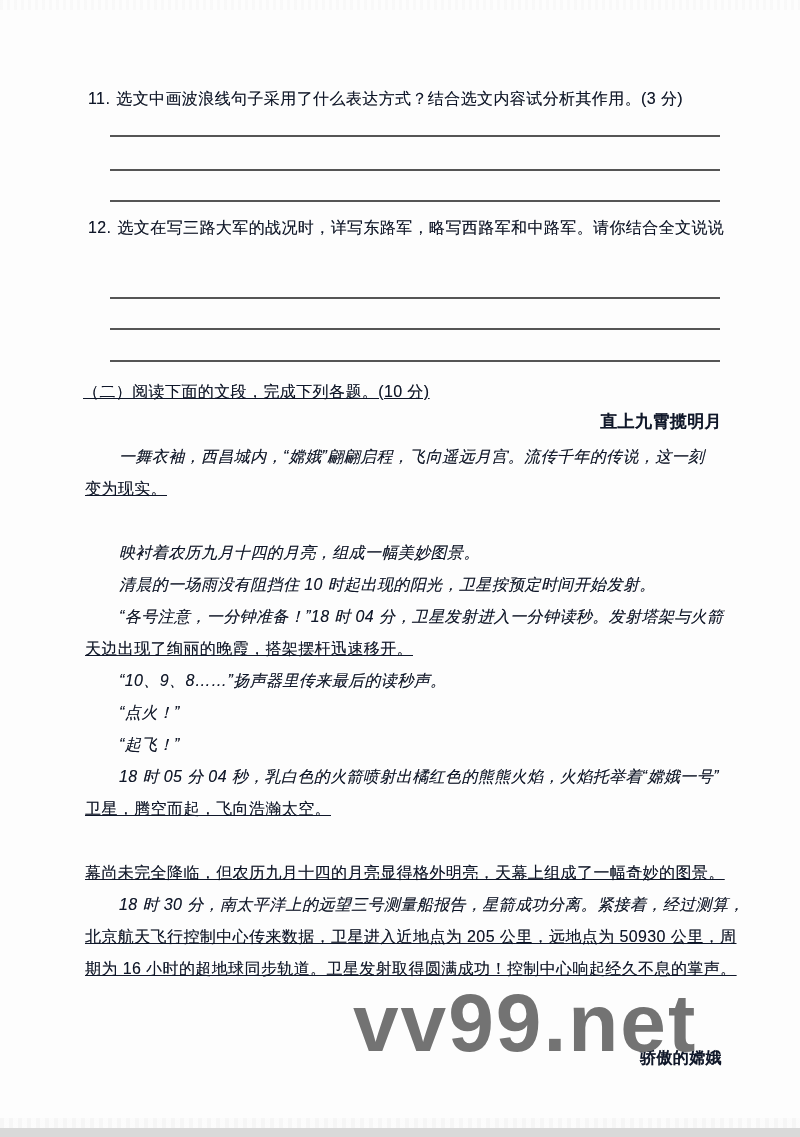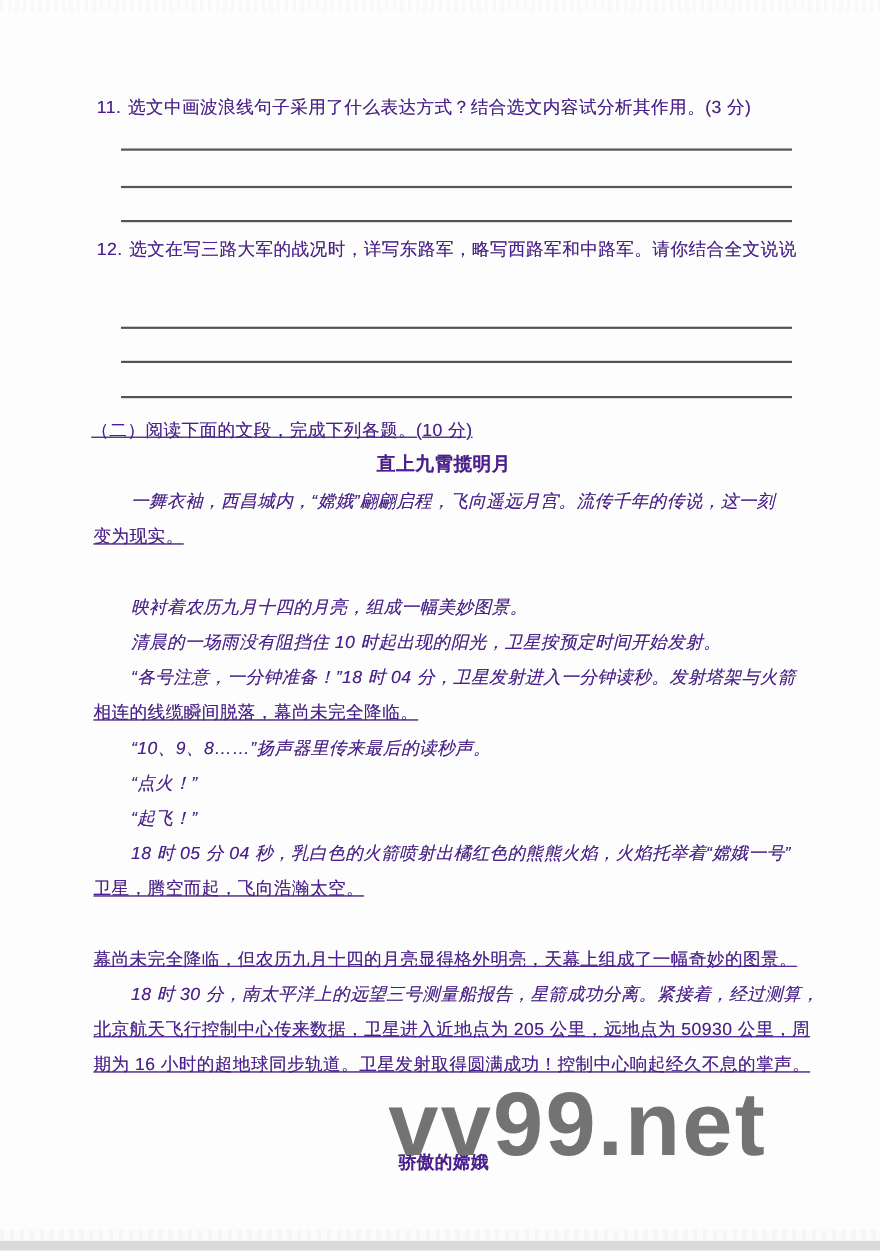--- a/index.html
+++ b/index.html
@@ -20,33 +20,33 @@
   .scan-pre-band {
     position:absolute; top:1118px; left:0; width:800px; height:10px;
     background:repeating-linear-gradient(90deg,#f3f3f3 0 4px,#fbfbfb 4px 9px);
     opacity:.7;
   }
   .scan-bottom-band {
     position:absolute; top:1128px; left:0; width:800px; height:9px;
     background:#d9d9d9;
   }
   .txt {
-    position:absolute; color:#4c1d95; font-size:16px; line-height:32px;
+    position:absolute; color:#0f172a; font-size:16px; line-height:32px;
     letter-spacing:0.4px; white-space:nowrap;
     text-shadow:0 0 0.6px rgba(46,46,46,0.55);
   }
   .qnum { display:inline-block; margin-right:6px; }
   .q-block { left:88px; }
   .q-cont { left:112px; }
   .hline {
     position:absolute; left:110px; width:610px; height:0;
     border-top:2px solid #555;
   }
   .center-block {
-    left:85px; width:637px; text-align:center; font-weight:bold;
+    left:85px; width:637px; text-align:right; font-weight:bold;
   }
   .p-flush { left:85px;text-decoration:underline; }
   .p-indent { left:85px; padding-left:34px;font-style:italic; }
   .passage-title { font-size:17px; }
   .watermark {
     position:absolute; top:982px; left:353px;
     font-size:82px; font-weight:bold; letter-spacing:2px;
     color:#737373; line-height:82px;
     text-shadow:none; user-select:none;
   }
@@ -74,21 +74,21 @@
 
   <div class="txt p-flush" style="top:376px; left:83px">（二）阅读下面的文段，完成下列各题。(10 分)</div>
 
   <div class="txt center-block passage-title" style="top:406px">直上九霄揽明月</div>
 
   <div class="txt p-indent" style="top:441px">一舞衣袖，西昌城内，“嫦娥”翩翩启程，飞向遥远月宫。流传千年的传说，这一刻</div>
   <div class="txt p-flush" style="top:473px">变为现实。</div>
   <div class="txt p-indent" style="top:537px">映衬着农历九月十四的月亮，组成一幅美妙图景。</div>
   <div class="txt p-indent" style="top:569px">清晨的一场雨没有阻挡住 10 时起出现的阳光，卫星按预定时间开始发射。</div>
   <div class="txt p-indent" style="top:601px">“各号注意，一分钟准备！”18 时 04 分，卫星发射进入一分钟读秒。发射塔架与火箭</div>
-  <div class="txt p-flush" style="top:633px">相连的线缆瞬间脱落，幕尚未完全降临。</div>
+  <div class="txt p-flush" style="top:633px">天边出现了绚丽的晚霞，搭架摆杆迅速移开。</div>
   <div class="txt p-indent" style="top:665px">“10、9、8……”扬声器里传来最后的读秒声。</div>
   <div class="txt p-indent" style="top:697px">“点火！”</div>
   <div class="txt p-indent" style="top:729px">“起飞！”</div>
   <div class="txt p-indent" style="top:761px">18 时 05 分 04 秒，乳白色的火箭喷射出橘红色的熊熊火焰，火焰托举着“嫦娥一号”</div>
   <div class="txt p-flush" style="top:793px">卫星，腾空而起，飞向浩瀚太空。</div>
   <div class="txt p-flush" style="top:857px">幕尚未完全降临，但农历九月十四的月亮显得格外明亮，天幕上组成了一幅奇妙的图景。</div>
   <div class="txt p-indent" style="top:889px">18 时 30 分，南太平洋上的远望三号测量船报告，星箭成功分离。紧接着，经过测算，</div>
   <div class="txt p-flush" style="top:921px">北京航天飞行控制中心传来数据，卫星进入近地点为 205 公里，远地点为 50930 公里，周</div>
   <div class="txt p-flush" style="top:953px">期为 16 小时的超地球同步轨道。卫星发射取得圆满成功！控制中心响起经久不息的掌声。</div>
   <div class="txt center-block" style="top:1042px">骄傲的嫦娥</div>

